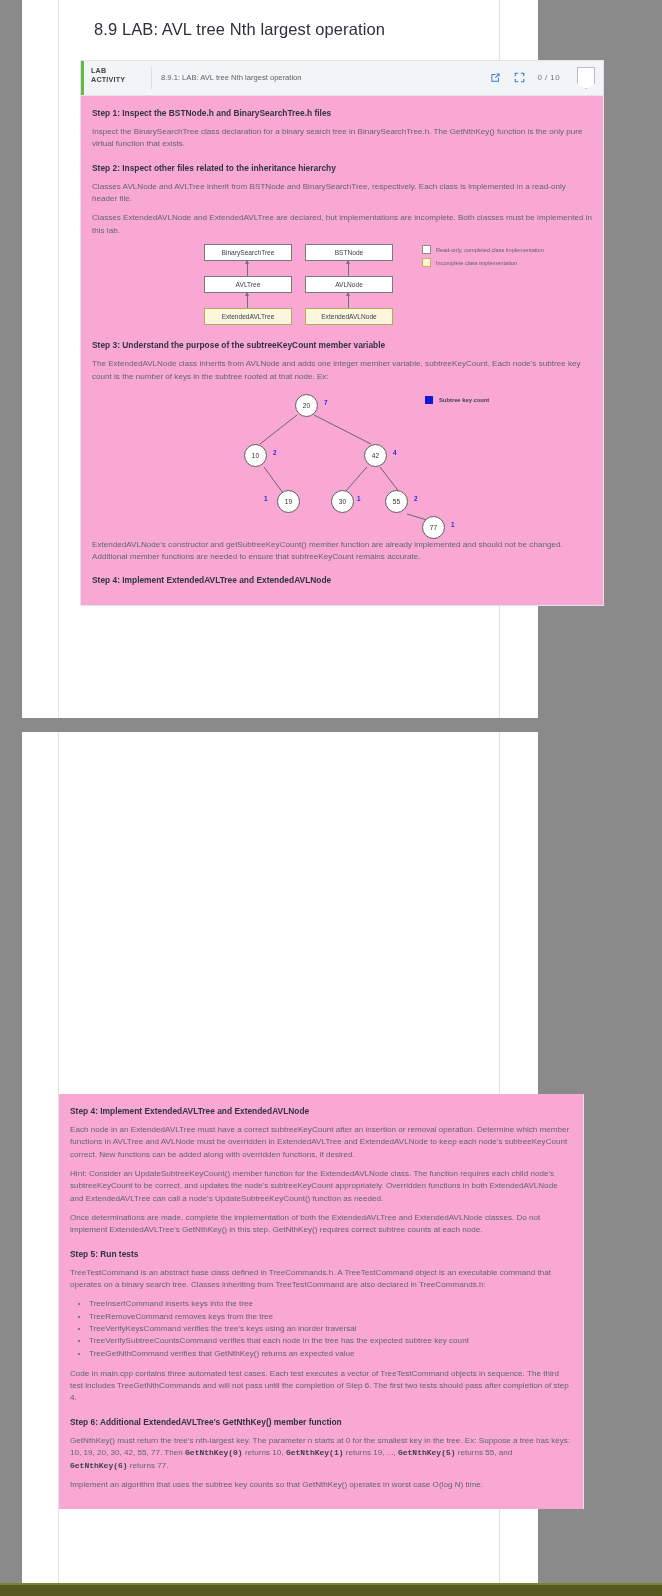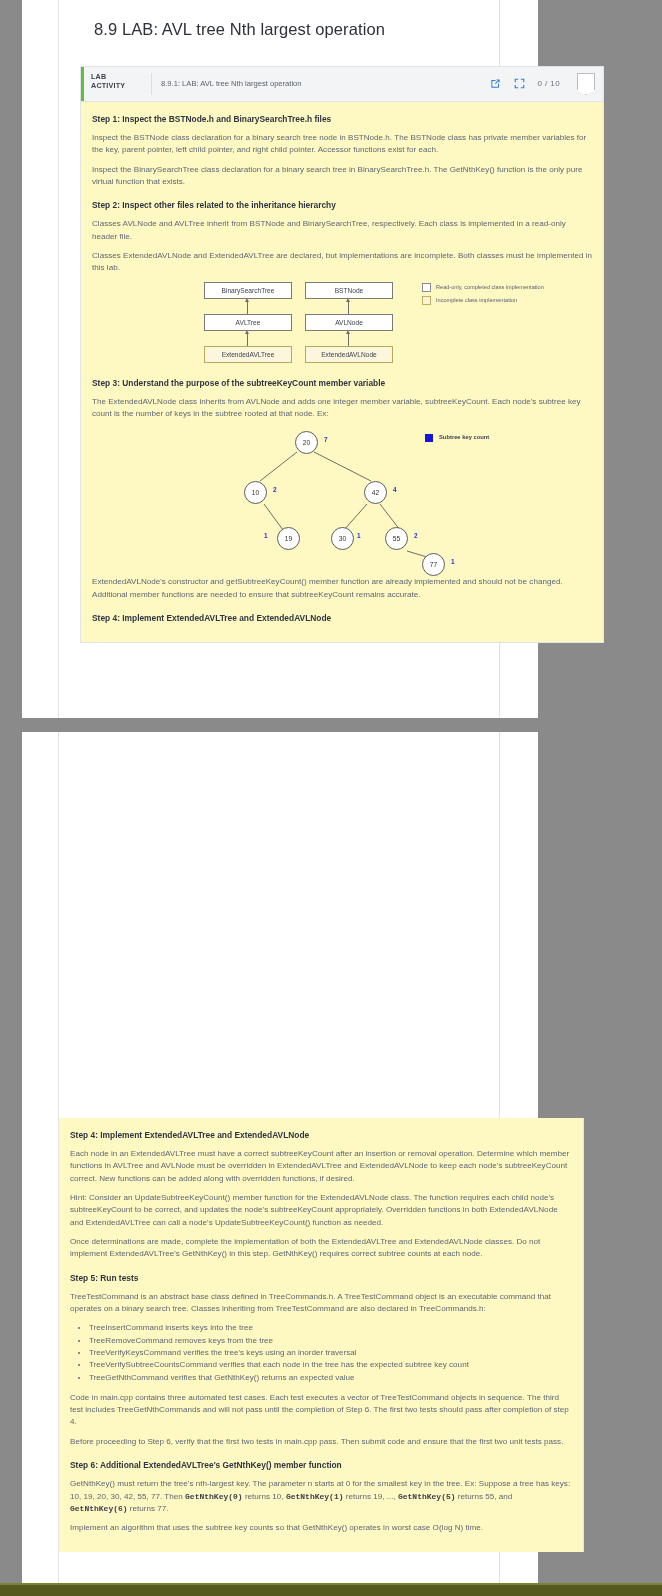--- a/index.html
+++ b/index.html
@@ -48,22 +48,21 @@
     font-size:16.5px;
     font-weight:400;
     color:#2e3138;
     margin:10px 0 18px 14px;
     letter-spacing:.1px;
   }
 
   
   .activity-card{
     border:1px solid #e1e3e6;
-    background:#fef9c3;
-    margin-top:24px;
+    background:#f9a8d4;
   }
   .activity-head{
     display:flex;align-items:stretch;
     background:#f3f4f5;
     border-bottom:1px solid #e1e3e6;
     height:34px;
     position:relative;
   }
   .green-bar{width:3px;background:#62bb46;}
   .lab-badge{
@@ -175,21 +174,20 @@
             </svg>
           </span>
           <span class="score">0 / 10</span>
         </div>
         <div class="hexbox"></div>
       </div>
 
       <div class="card-body">
 
         <h2 class="step">Step 1: Inspect the BSTNode.h and BinarySearchTree.h files</h2>
-        <p>Inspect the BSTNode class declaration for a binary search tree node in BSTNode.h. The BSTNode class has private member variables for the key, parent pointer, left child pointer, and right child pointer. Accessor functions exist for each.</p>
         <p>Inspect the BinarySearchTree class declaration for a binary search tree in BinarySearchTree.h. The GetNthKey() function is the only pure virtual function that exists.</p>
 
         <h2 class="step">Step 2: Inspect other files related to the inheritance hierarchy</h2>
         <p>Classes AVLNode and AVLTree inherit from BSTNode and BinarySearchTree, respectively. Each class is implemented in a read-only header file.</p>
         <p>Classes ExtendedAVLNode and ExtendedAVLTree are declared, but implementations are incomplete. Both classes must be implemented in this lab.</p>
 
         <div class="inherit-wrap">
           <div class="cls-box" style="left:112px;top:0px;">BinarySearchTree</div>
           <div class="cls-box" style="left:213px;top:0px;">BSTNode</div>
           <div class="cls-box" style="left:112px;top:32px;">AVLTree</div>
@@ -281,21 +279,20 @@
         <h2 class="step">Step 5: Run tests</h2>
         <p>TreeTestCommand is an abstract base class defined in TreeCommands.h. A TreeTestCommand object is an executable command that operates on a binary search tree. Classes inheriting from TreeTestCommand are also declared in TreeCommands.h:</p>
         <ul>
           <li>TreeInsertCommand inserts keys into the tree</li>
           <li>TreeRemoveCommand removes keys from the tree</li>
           <li>TreeVerifyKeysCommand verifies the tree's keys using an inorder traversal</li>
           <li>TreeVerifySubtreeCountsCommand verifies that each node in the tree has the expected subtree key count</li>
           <li>TreeGetNthCommand verifies that GetNthKey() returns an expected value</li>
         </ul>
         <p>Code in main.cpp contains three automated test cases. Each test executes a vector of TreeTestCommand objects in sequence. The third test includes TreeGetNthCommands and will not pass until the completion of Step 6. The first two tests should pass after completion of step 4.</p>
-        <p>Before proceeding to Step 6, verify that the first two tests in main.cpp pass. Then submit code and ensure that the first two unit tests pass.</p>
 
         <h2 class="step">Step 6: Additional ExtendedAVLTree's GetNthKey() member function</h2>
         <p><span>GetNthKey() must return the tree's nth-largest key. The parameter n starts at 0 for the smallest key in the tree. Ex: Suppose a tree has keys: 10, 19, 20, 30, 42, 55, 77. Then </span><span class="mono">GetNthKey(0)</span><span> returns 10, </span><span class="mono">GetNthKey(1)</span><span> returns 19, ..., </span><span class="mono">GetNthKey(5)</span><span> returns 55, and </span><span class="mono">GetNthKey(6)</span><span> returns 77.</span></p>
         <p>Implement an algorithm that uses the subtree key counts so that GetNthKey() operates in worst case O(log N) time.</p>
       </div>
     </div>
   </div>
 </div>
 
 <div class="scroll-shadow"></div>

